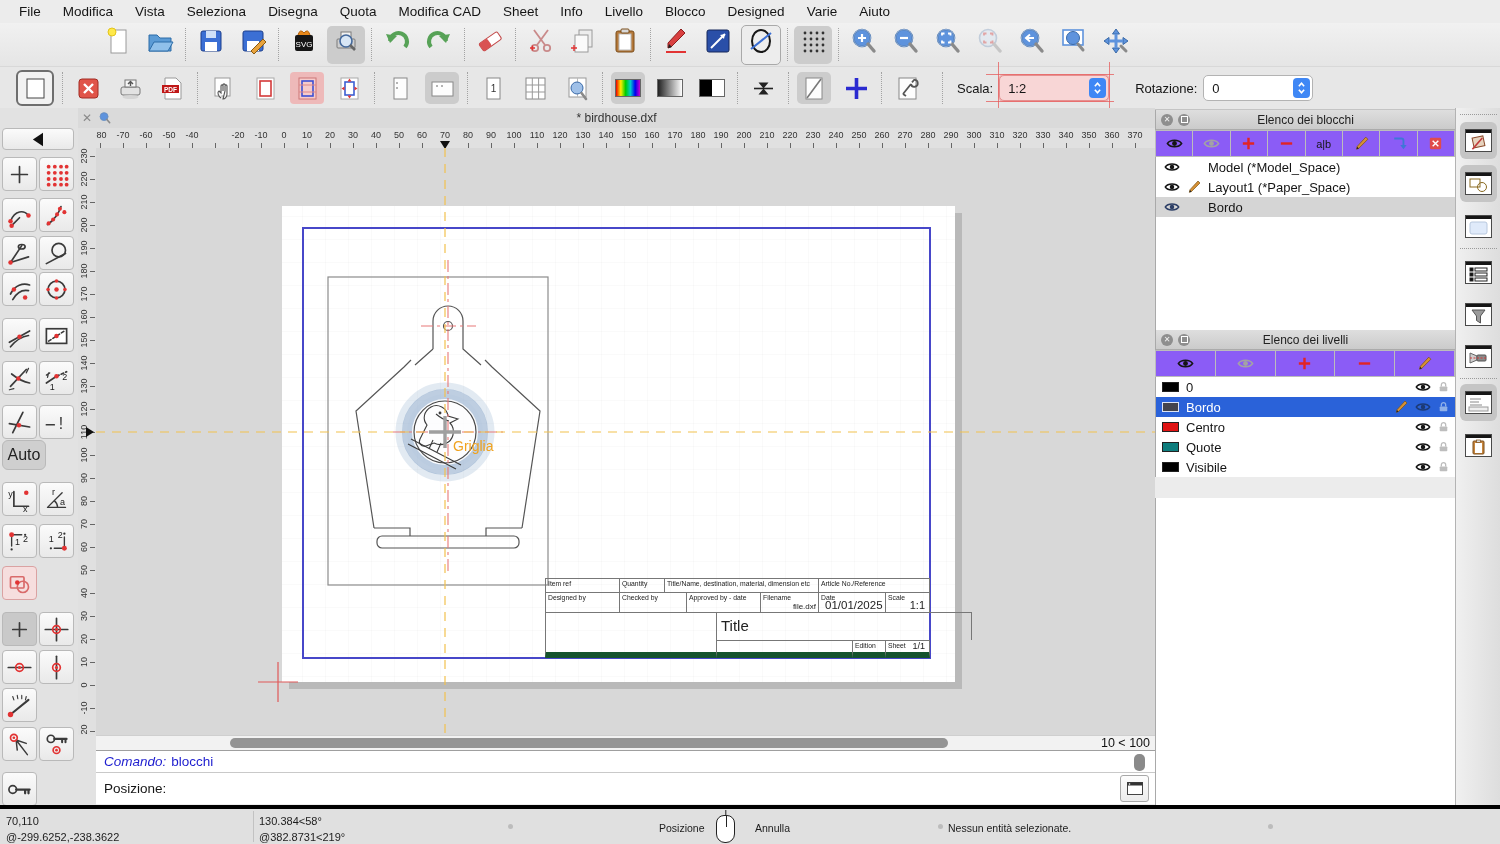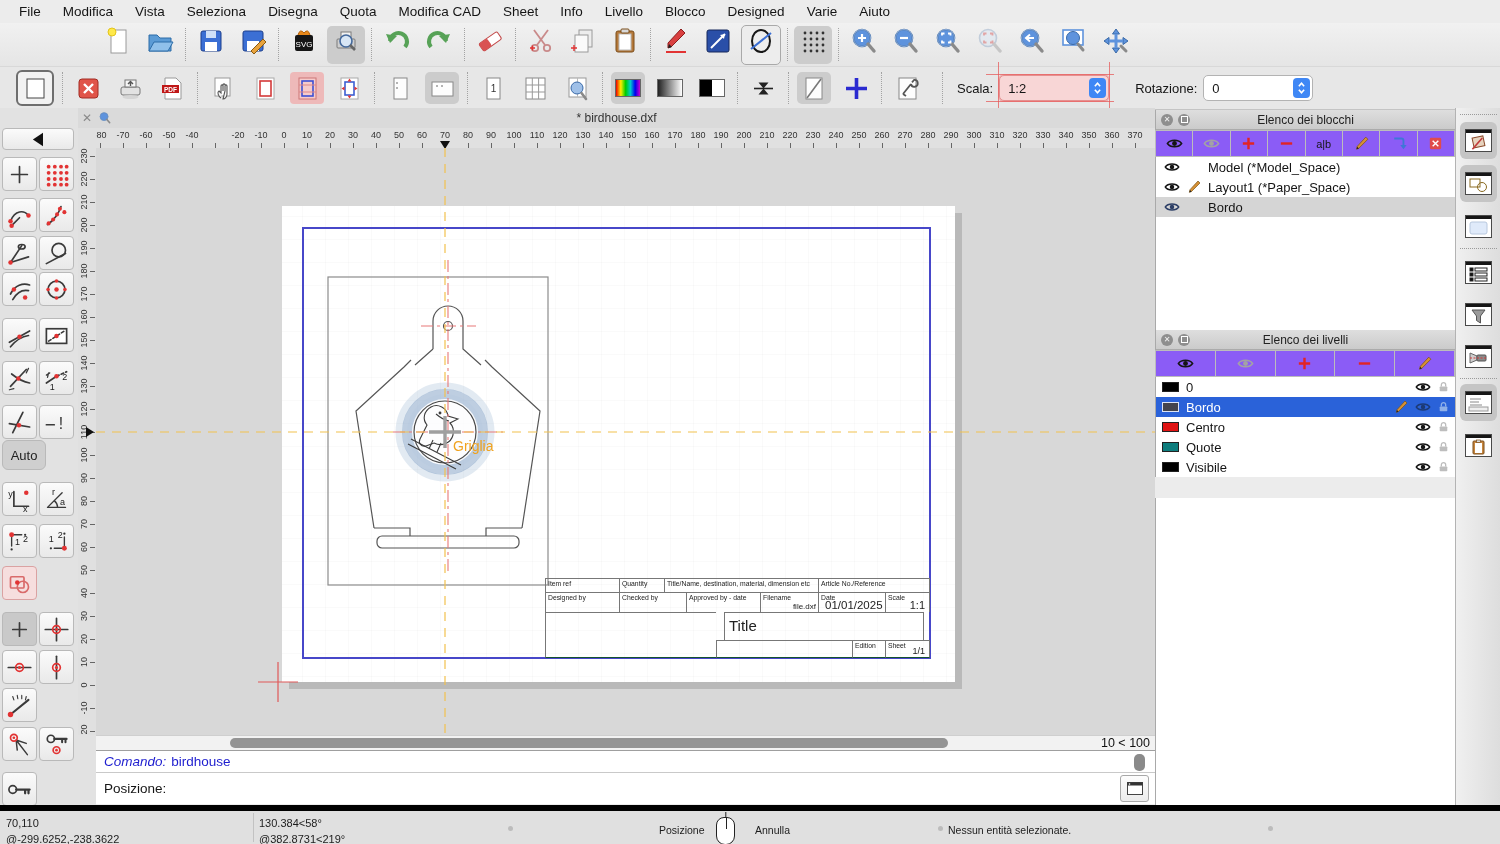--- a/index.html
+++ b/index.html
@@ -30,21 +30,21 @@
   .redguide{position:absolute;background:rgba(230,90,90,.75)}
   
   #leftzone{position:absolute;top:108px;left:0;width:96px;height:697px;background:#e2e2e2}
   .pb{position:absolute;width:35px;height:34px;background:linear-gradient(#fbfbfb,#e9e9e9);
       border:1px solid #b9b9b9;border-radius:4px;display:flex;align-items:center;justify-content:center;box-sizing:border-box}
   .pb svg{width:27px;height:27px;fill:none;stroke:#3a3a3a;stroke-width:1.5;stroke-linecap:round}
   .pb .rd{fill:#e23333;stroke:none}
   .pb .tx{font-size:8px;fill:#222;stroke:none;font-family:"Liberation Sans",sans-serif}
   .pb.active{background:#c9c9c9}
   .pb.redsel{background:#f6dede;border-color:#daa2a2}
-  .pb.autob{font-size:13px;color:#222;background:#cfcfcf}
+  .pb.autob{font-size:16px;color:#222;background:#cfcfcf}
   
   #tabrow{position:absolute;top:108px;left:78px;width:1077px;height:20px;background:#dadada;
           display:flex;align-items:center;font-size:12px;color:#333}
   #tabtitle{position:absolute;left:0;right:0;text-align:center}
   #hruler{position:absolute;top:128px;left:96px;width:1059px;height:20px;background:#e0e0e0;
           border-bottom:1px solid #9f9f9f;overflow:hidden;font-size:9px;color:#333}
   .htick{position:absolute;top:2px;transform:translateX(-50%)}
   .htm{position:absolute;bottom:0;width:1px;height:5px;background:#666}
   #vruler{position:absolute;top:148px;left:78px;width:18px;height:587px;background:#e0e0e0;
           border-right:1px solid #9f9f9f;overflow:hidden;font-size:9px;color:#333}
@@ -53,21 +53,21 @@
   #rcorner{position:absolute;top:128px;left:78px;width:18px;height:20px;background:#e0e0e0;border-bottom:1px solid #9f9f9f}
   #hmark{position:absolute;top:141px;left:440px;width:0;height:0;border-left:5px solid transparent;
          border-right:5px solid transparent;border-top:8px solid #111}
   #vmark{position:absolute;top:427px;left:86px;width:0;height:0;border-top:5px solid transparent;
          border-bottom:5px solid transparent;border-left:8px solid #111}
   
   #canvas{position:absolute;top:148px;left:96px;width:1059px;height:587px;background:#bef264}
   
   #tblock{position:absolute;left:545px;top:578px;width:385px;height:80px;font-size:6.8px;color:#222}
   .tb-abs{position:absolute;box-sizing:border-box;border-left:1px solid #777;border-top:1px solid #777}
-  .tb-r{border-right:1px solid #777}.tb-b{border-bottom:1px solid #14532d}
+  .tb-r{border-right:1px solid #777}.tb-b{border-bottom:6px solid #14532d}
   .tb-abs .lbl{position:absolute;top:1px;left:2px;white-space:nowrap}
   
   #hscroll{position:absolute;top:735px;left:96px;width:1059px;height:15px;background:#f2f2f2;border-top:1px solid #cfcfcf}
   #hthumb{position:absolute;left:134px;top:2px;width:718px;height:10px;border-radius:5px;background:#949494}
   #gridinfo{position:absolute;right:5px;top:0;font-size:12.5px;color:#111}
   #console{position:absolute;top:750px;left:96px;width:1059px;height:22px;background:#fff;
            border-top:1px solid #9f9f9f;font-size:13.5px;display:flex;align-items:center;padding-left:0;box-sizing:border-box}
   #console .pr{color:#1d1dcf;font-style:italic;margin-left:8px}
   #console .cm{color:#1d1dcf;margin-left:5px}
   #cthumb{position:absolute;right:10px;top:3px;width:11px;height:17px;border-radius:5px;background:#8a8a8a}
@@ -103,21 +103,21 @@
   #dock{position:absolute;top:108px;left:1455px;width:45px;height:697px;
         background:linear-gradient(90deg,#f0f0f0,#dddddd);border-left:1px solid #b3b3b3;box-sizing:border-box}
   .dk{position:absolute;left:4px;width:37px;height:37px;display:flex;align-items:center;justify-content:center;border-radius:6px}
   .dk.active{background:#c5c5c5}
   .dwin{width:27px;height:23px;background:#fff;border:1px solid #4a4a4a;position:relative;box-sizing:border-box}
   .dwin::before{content:"";position:absolute;top:0;left:0;right:0;height:3px;background:#161616}
   .dwin svg{position:absolute;left:1px;top:4px;width:23px;height:16px}
   .dksep{position:absolute;left:4px;width:37px;border-top:1px dotted #9a9a9a}
   
   #statusbar{position:absolute;top:805px;left:0;width:1500px;height:39px;background:#e0e0e0;
-             border-top:6px solid #000000;font-size:11px;color:#1c1c1c;box-sizing:border-box}
+             border-top:4px solid #000000;font-size:11px;color:#1c1c1c;box-sizing:border-box}
   #statusbar .s{position:absolute;white-space:nowrap}
   .dot{position:absolute;width:5px;height:5px;border-radius:50%;background:#bcbcbc}
   #mouseicon{position:absolute;left:716px;top:6px;width:17px;height:26px;border:1.4px solid #222;
              border-radius:8px 8px 9px 9px;background:#fff}
   #mouseicon::before{content:"";position:absolute;left:50%;top:0;width:1.4px;height:11px;background:#222}
   #mouseicon::after{content:"";position:absolute;left:50%;top:-6px;width:1.4px;height:6px;background:#222;transform:translateX(-0.7px)}
   .sepline{position:absolute;top:2px;bottom:2px;width:1px;background:#c2c2c2}
 </style>
 </head>
 <body>
@@ -983,40 +983,40 @@
   <div class="tb-abs" style="left:273px;top:14px;width:67px;height:20px">
       <span class="lbl">Date</span>
     <span style="position:absolute;left:6px;bottom:1px;font-size:11.5px">01/01/2025</span>
     </div>
   <div class="tb-abs tb-r" style="left:340px;top:14px;width:45px;height:20px">
       <span class="lbl">Scale</span>
     <span style="position:absolute;right:4px;bottom:1px;font-size:11px">1:1</span>
     </div>
 
   <div class="tb-abs tb-b" style="left:0;top:34px;width:171px;height:46px"></div>
-  <div class="tb-abs tb-r" style="left:179px;top:34px;width:200px;height:28px">
+  <div class="tb-abs tb-r" style="left:171px;top:34px;width:256px;height:28px">
     <span style="position:absolute;left:4px;top:4px;font-size:15px">Title</span>
     </div>
   <div class="tb-abs tb-b" style="left:171px;top:62px;width:136px;height:18px"></div>
   <div class="tb-abs tb-b" style="left:307px;top:62px;width:33px;height:18px">
       <span class="lbl">Edition</span>
     </div>
   <div class="tb-abs tb-r tb-b" style="left:340px;top:62px;width:45px;height:18px">
       <span class="lbl">Sheet</span>
     <span style="position:absolute;right:4px;bottom:1px;font-size:9px">1/1</span>
     </div>
 </div>
 
 <div id="hscroll">
   <div id="hthumb"></div>
   <div id="gridinfo">10 &lt; 100</div>
 </div>
 <div id="console">
   <span class="pr">Comando:</span>
-  <span class="cm">birdhouse</span>
+  <span class="cm">blocchi</span>
   <div id="cthumb"></div>
 </div>
 <div id="posrow">
   <span class="plabel">Posizione:</span>
   <div id="posinput"></div>
   <div id="posbtn">
     <svg width="16" height="13" viewBox="0 0 16 13">
         <rect x="0.5" y="0.5" width="15" height="12" fill="#fff" stroke="#444"></rect>
         <rect x="0.5" y="0.5" width="15" height="3" fill="#333"></rect>
         <circle cx="2.5" cy="2" r="0.8" fill="#fff"></circle>

